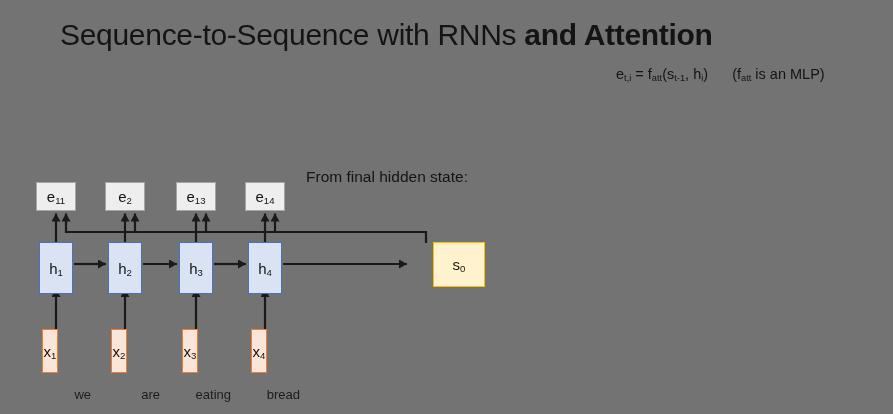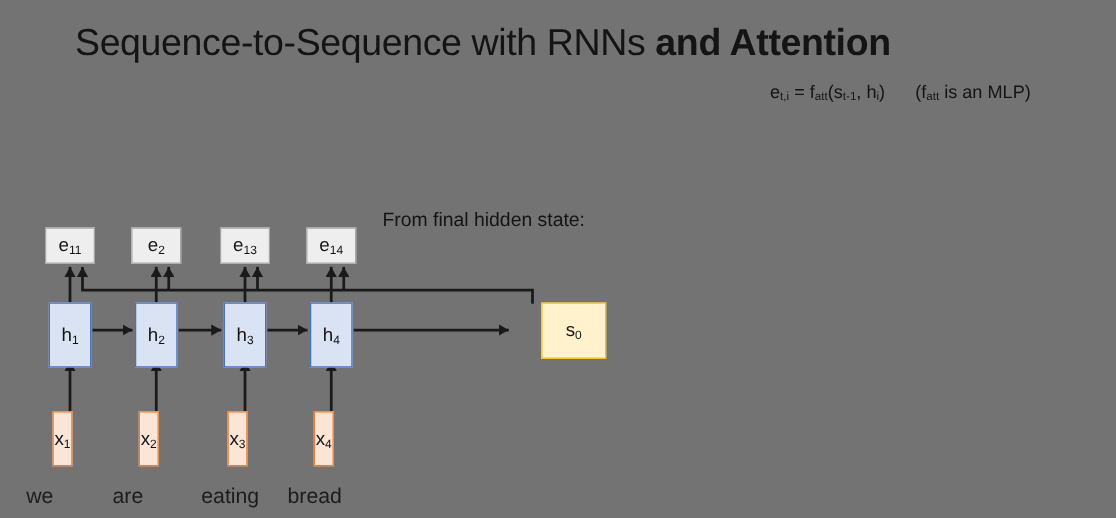--- a/index.html
+++ b/index.html
@@ -26,22 +26,22 @@
   .sub{font-size:0.64em;vertical-align:-0.22em;line-height:0;}
   .box{
     position:absolute;box-sizing:border-box;display:flex;align-items:center;
     justify-content:center;font-size:15px;color:#141414;
   }
   .ebox{width:40px;height:29px;top:182px;background:var(--e-fill);border:1.6px solid var(--e-border);}
   .hbox{width:34px;height:52px;top:242px;background:var(--h-fill);border:1.6px solid var(--h-border);}
   .xbox{width:16px;height:44px;top:329px;background:var(--x-fill);border:1.6px solid var(--x-border);}
   .sbox{width:52px;height:45px;left:409px;top:242px;background:var(--s-fill);border:1.6px solid var(--s-border);margin-left:24px;}
   .word{
-    position:absolute;top:387px;width:70px;text-align:left;
-    font-size:17px;color:#1c1c1c;
+    position:absolute;top:387px;width:70px;text-align:right;
+    font-size:13px;color:#1c1c1c;
   }
   .arrows{position:absolute;left:0;top:0;pointer-events:none;}
   .arrows .wire{stroke:var(--arrow);stroke-width:2.2;fill:none;}
   .arrows .ah{fill:var(--arrow);}
 </style>
 </head>
 <body>
 
 <div class="slide">
 

